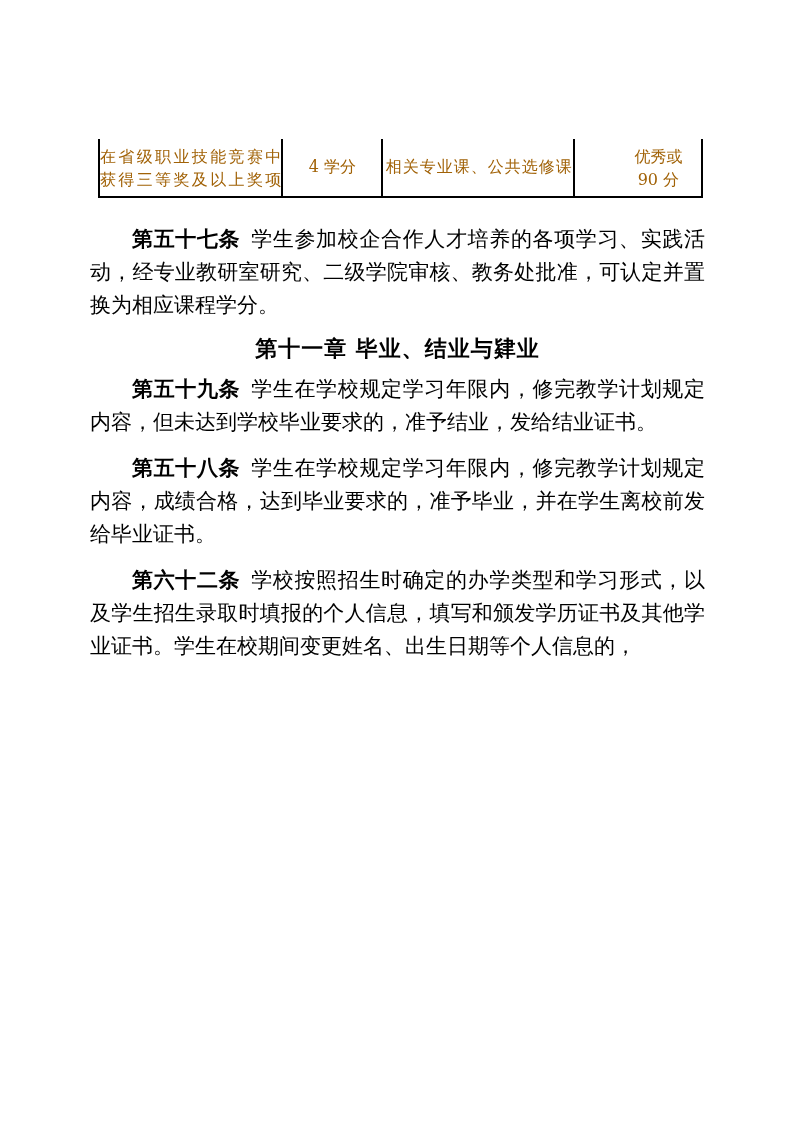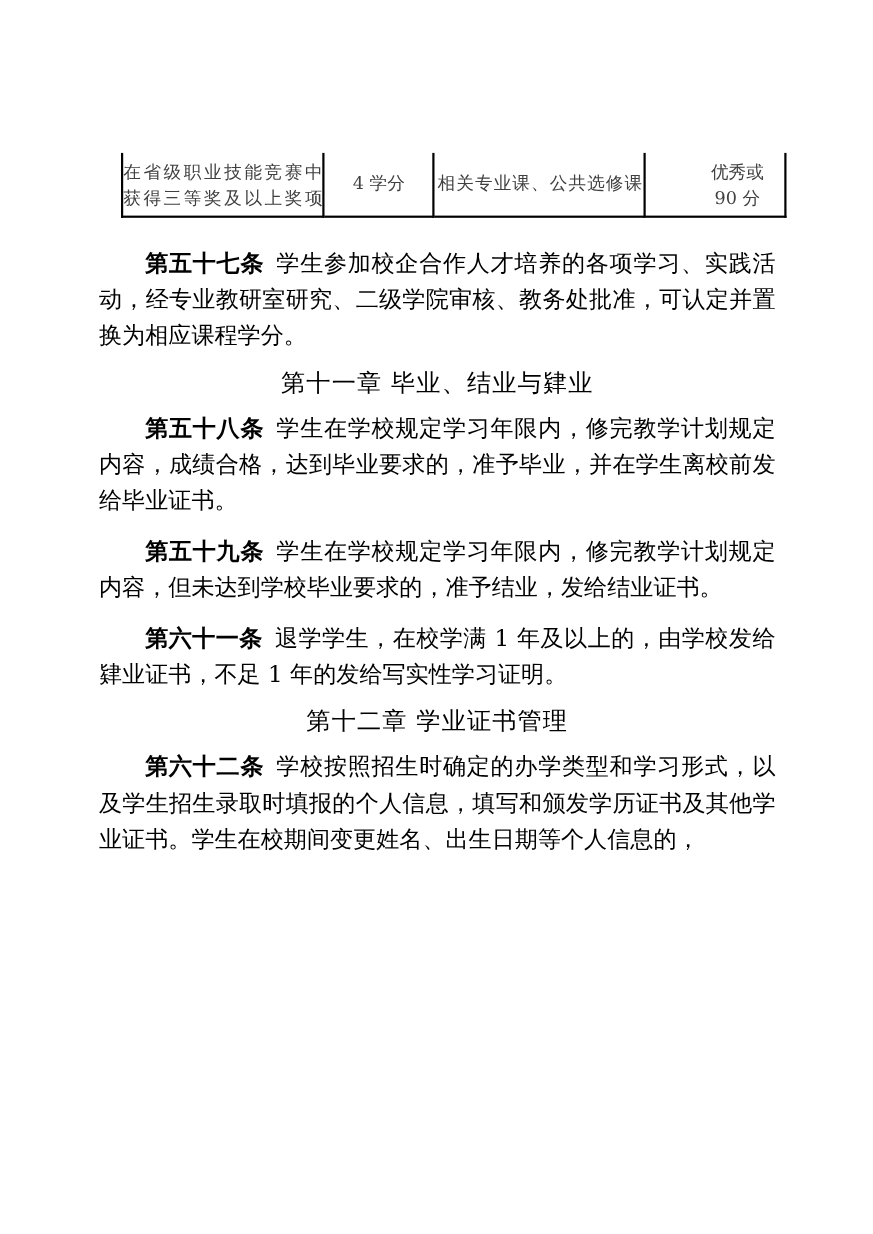--- a/index.html
+++ b/index.html
@@ -20,24 +20,24 @@
   .content {
     box-sizing: border-box;
     padding: 139px 89px 0 90px;
     width: 794px;
   }
 
   
   .award-table {
     border-collapse: collapse;
     table-layout: fixed;
-    margin-left: 20px;
+    margin-left: 8px;
     width: 605px;
     font-size: 16px;
-    color: #404040;
+    color: #a16207;
   }
   .award-table td {
     border: 2px solid #000;
     box-sizing: border-box;
     height: 58px;
     padding: 0;
     vertical-align: middle;
     overflow: hidden;
   }
   .award-table tr:first-child td { border-top: none; }
@@ -61,21 +61,21 @@
     margin: 0 0 12px 0;
   }
   .article.first { margin-top: 24px; }
   .art-label {
     font-weight: bold;
     margin-right: 11px;
   }
   .chapter {
     font-family: "DejaVu Sans", "Liberation Sans", sans-serif;
     font-size: 22px;
-    font-weight: normal;
+    font-weight: bold;
     line-height: 30px;
     text-align: center;
     margin: 4px 0 8px 0;
     letter-spacing: 1px;
   }
 </style>
 </head>
 <body>
 
 <div class="page">
@@ -95,25 +95,23 @@
             <div class="grade-line">90 分</div>
           </td>
         </tr>
       </tbody>
     </table>
 
     <p class="article first"><b class="art-label">第五十七条</b><span>学生参加校企合作人才培养的各项学习、实践活动，经专业教研室研究、二级学院审核、教务处批准，可认定并置换为相应课程学分。</span></p>
 
     <h2 class="chapter">第十一章 毕业、结业与肄业</h2>
 
+    <p class="article"><b class="art-label">第五十九条</b><span>学生在学校规定学习年限内，修完教学计划规定内容，但未达到学校毕业要求的，准予结业，发给结业证书。</span></p>
+
     <p class="article"><b class="art-label">第五十八条</b><span>学生在学校规定学习年限内，修完教学计划规定内容，成绩合格，达到毕业要求的，准予毕业，并在学生离校前发给毕业证书。</span></p>
 
-    <p class="article"><b class="art-label">第五十九条</b><span>学生在学校规定学习年限内，修完教学计划规定内容，但未达到学校毕业要求的，准予结业，发给结业证书。</span></p>
 
 
-    <p class="article"><b class="art-label">第六十一条</b><span>退学学生，在校学满 1 年及以上的，由学校发给肄业证书，不足 1 年的发给写实性学习证明。</span></p>
-
-    <h2 class="chapter">第十二章 学业证书管理</h2>
 
     <p class="article"><b class="art-label">第六十二条</b><span>学校按照招生时确定的办学类型和学习形式，以及学生招生录取时填报的个人信息，填写和颁发学历证书及其他学业证书。学生在校期间变更姓名、出生日期等个人信息的，</span></p>
 
   </div>
 </div>
 
 </body></html>

